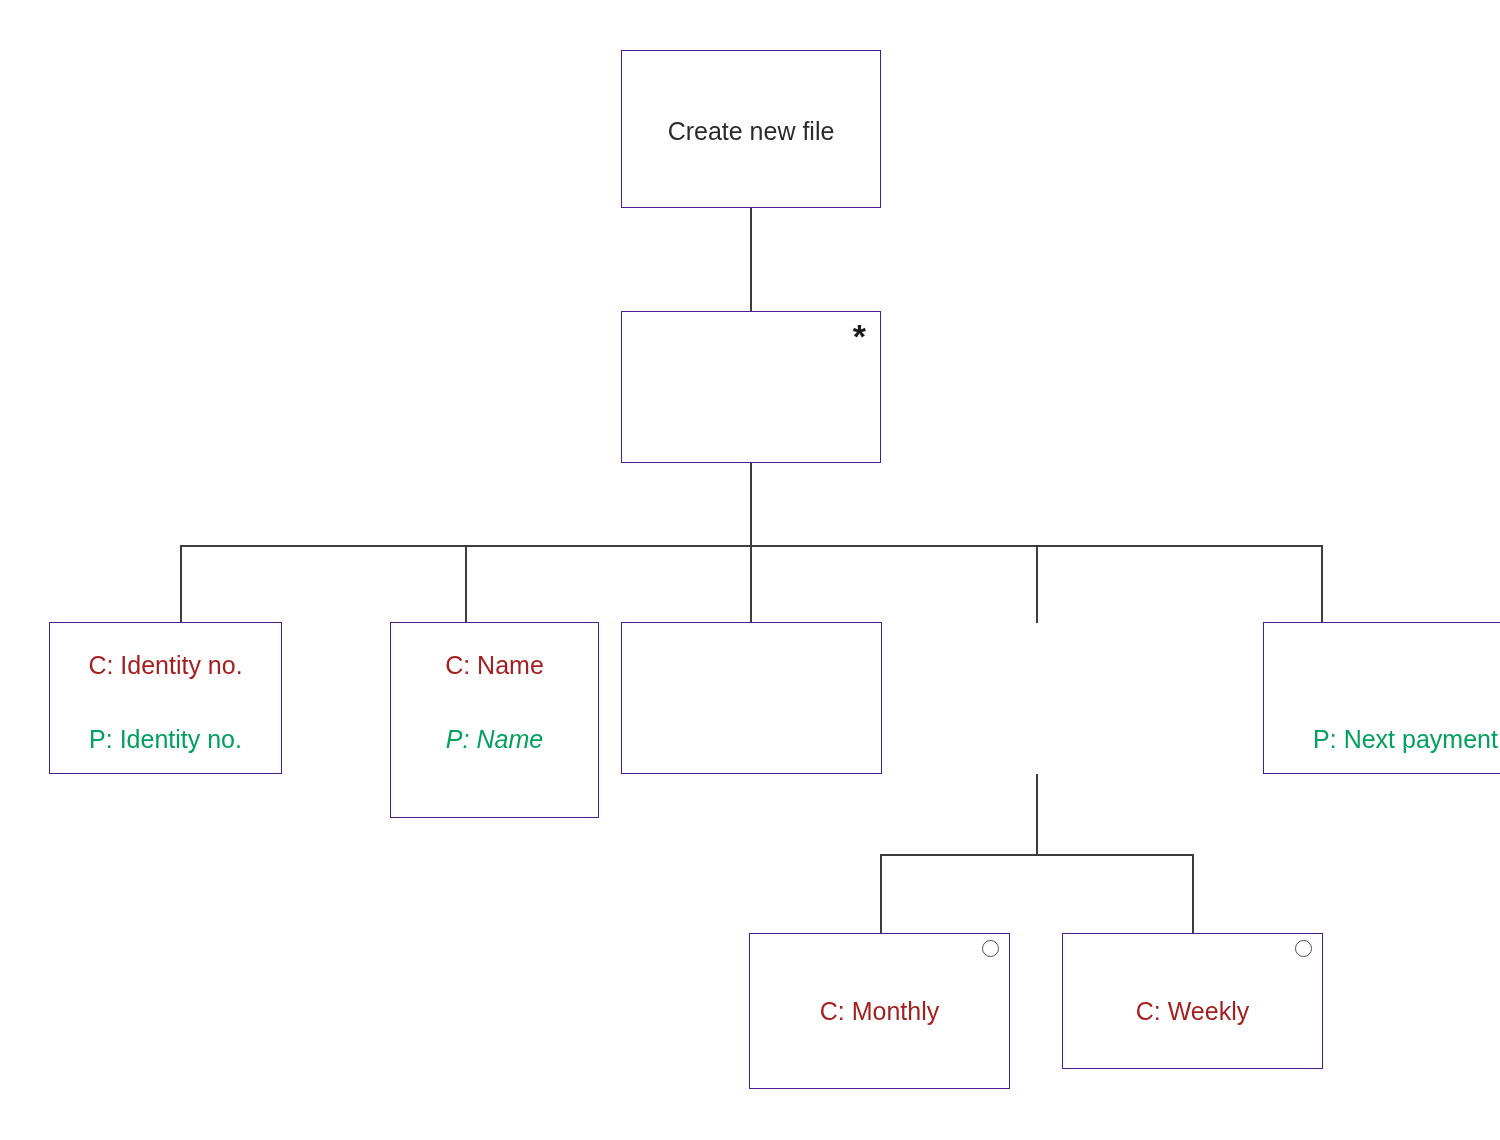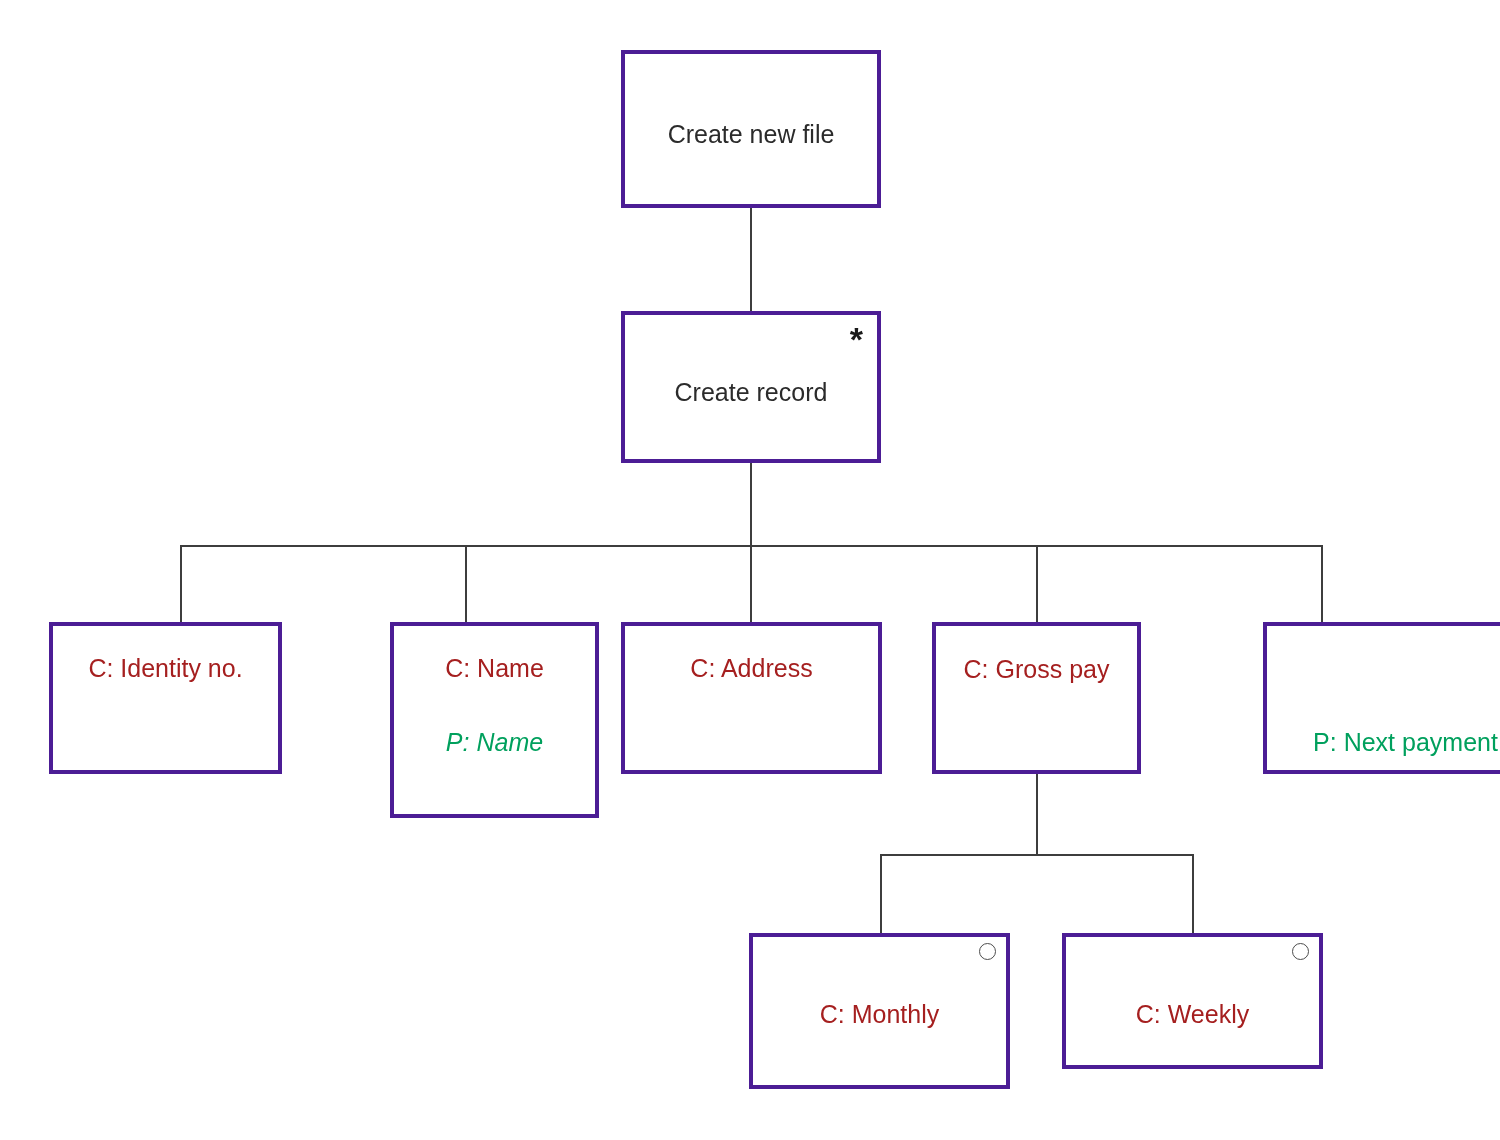--- a/index.html
+++ b/index.html
@@ -15,21 +15,21 @@
   #canvas {
     position: relative;
     width: 1500px;
     height: 1140px;
     background: #ffffff;
     overflow: hidden;
   }
   .node {
     position: absolute;
     box-sizing: border-box;
-    border: 4px solid #4c1d95;
+    border: 1px solid #4c1d95;
     background: #ffffff;
   }
   .node .txt {
     position: absolute;
     left: 0;
     right: 0;
     text-align: center;
     white-space: nowrap;
     font-size: 25px;
     line-height: 30px;
@@ -68,48 +68,44 @@
 <div id="canvas">
 
   <div class="node" style="left:621px; top:50px; width:260px; height:158px;">
     <div class="txt plain" style="top:65px;">Create new file</div>
   </div>
 
   <div class="conn v" style="left:750px; top:208px; height:103px;"></div>
 
   <div class="node" style="left:621px; top:311px; width:260px; height:152px;">
     <div class="marker-star" style="right:14px; top:7px;">*</div>
-    <div class="txt plain" style="top:62px;">Create record</div>
   </div>
 
   <div class="conn v" style="left:750px; top:463px; height:83px;"></div>
   <div class="conn h" style="left:180px; top:545px; width:1143px;"></div>
 
   <div class="conn v" style="left:180px; top:545px; height:78px;"></div>
   <div class="conn v" style="left:465px; top:545px; height:78px;"></div>
   <div class="conn v" style="left:750px; top:545px; height:78px;"></div>
   <div class="conn v" style="left:1036px; top:545px; height:78px;"></div>
   <div class="conn v" style="left:1321px; top:545px; height:78px;"></div>
 
   <div class="node" style="left:49px; top:622px; width:233px; height:152px;">
     <div class="txt cond" style="top:27px;">C: Identity no.</div>
+    <div class="txt proc" style="top:101px;">P: Identity no.</div>
   </div>
 
   <div class="node" style="left:362px; top:622px; width:209px; height:196px;margin-left:28px;">
     <div class="txt cond" style="top:27px;">C: Name</div>
     <div class="txt proc" style="top:101px;font-style:italic;">P: Name</div>
   </div>
 
   <div class="node" style="left:621px; top:622px; width:261px; height:152px;">
-    <div class="txt cond" style="top:27px;">C: Address</div>
   </div>
 
-  <div class="node" style="left:932px; top:622px; width:209px; height:152px;">
-    <div class="txt cond" style="top:28px;">C: Gross pay</div>
-  </div>
 
   <div class="node" style="left:1247px; top:622px; width:285px; height:152px;margin-left:16px;">
     <div class="txt proc" style="top:101px;">P: Next payment</div>
   </div>
 
   <div class="conn v" style="left:1036px; top:774px; height:81px;"></div>
   <div class="conn h" style="left:880px; top:854px; width:314px;"></div>
   <div class="conn v" style="left:880px; top:854px; height:80px;"></div>
   <div class="conn v" style="left:1192px; top:854px; height:80px;"></div>
 

